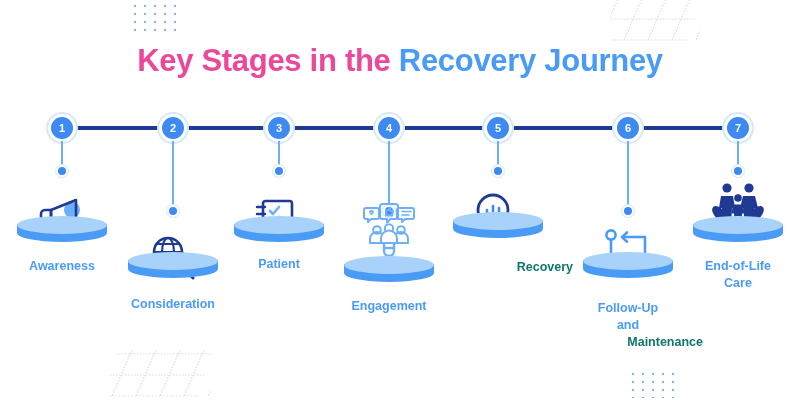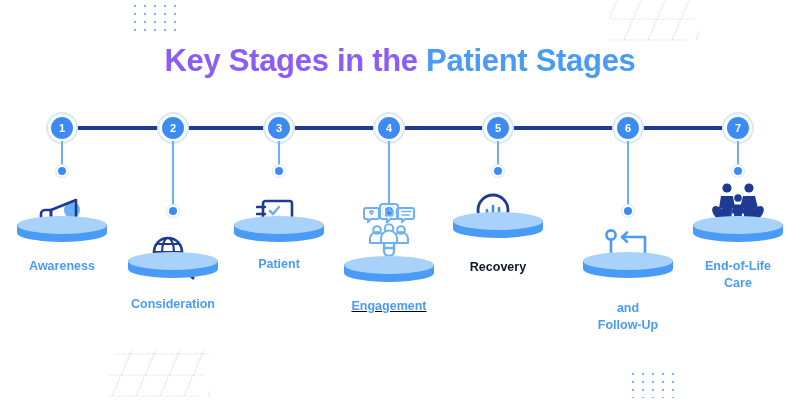--- a/index.html
+++ b/index.html
@@ -20,21 +20,21 @@
   .diag-tr{right:100px;top:-6px;width:90px;height:48px;overflow:hidden;}
   .diag-bl{left:110px;bottom:2px;width:100px;height:48px;overflow:hidden;}
   .diag-tr svg, .diag-bl svg{display:block;}
 
   
   .title{
     position:absolute;top:44px;left:0;width:100%;
     text-align:center;font-size:31px;font-weight:bold;
     letter-spacing:-0.3px;line-height:1.1;
   }
-  .title .t1{color:#8b5cf6;}
+  .title .t1{color:#ec4899;}
   .title .t2{color:#4a9bf5;}
 
   
   .timeline{position:absolute;left:0;top:0;width:800px;height:400px;}
   .axis{
     position:absolute;left:52px;top:126px;width:686px;height:4px;
     background:#1f3a93;border-radius:2px;
   }
   .axis-cap{
     position:absolute;left:49px;top:125px;width:5px;height:6px;
@@ -79,21 +79,21 @@
     position:absolute;left:0;top:0;width:90px;height:18px;border-radius:50%;
     background:#a9d2fb;
   }
 
   
   .label{
     position:absolute;text-align:center;width:150px;margin-left:-75px;
     font-size:12.5px;font-weight:bold;line-height:1.35;
   }
   .label .lt{color:#4a9bf5;}
-  .label .ld{color:#0f172a;}
+  .label .ld{color:#0f766e;text-align:right;}
 </style>
 </head>
 <body>
 
 <div class="bg-pattern dots-tl"></div>
 <div class="bg-pattern dots-br"></div>
 
 <div class="bg-pattern diag-tr">
   <svg width="92" height="50" viewBox="0 0 92 50">
     <g stroke="#e3d9ce" stroke-width="1.2" stroke-dasharray="1.5 1.5" fill="none">
@@ -106,21 +106,21 @@
 <div class="bg-pattern diag-bl">
   <svg width="100" height="50" viewBox="0 0 100 50">
     <g stroke="#e3d9ce" stroke-width="1.2" stroke-dasharray="1.5 1.5" fill="none">
       <path d="M22 0 L2 46 M46 0 L26 46 M70 0 L50 46 M94 0 L74 46 M118 0 L98 46"></path>
       <path d="M6 4 L100 4 M0 25 L96 25 M-6 46 L90 46"></path>
     </g>
   </svg>
 </div>
 
 <div class="title">
-  <span class="t1">Key Stages in the </span><span class="t2">Patient Stages</span>
+  <span class="t1">Key Stages in the </span><span class="t2">Recovery Journey</span>
 </div>
 
 <div class="timeline">
   <div class="axis"></div>
   <div class="axis-cap"></div>
   <div id="stages-root">
       <div class="stage">
         <div class="node" style="left: 62px;">1</div>
         <div class="drop" style="left: 62px; height: 26px;"></div>
         <div class="drop-dot" style="left: 62px; top: 167px;"></div>
@@ -208,21 +208,21 @@
     <g fill="none" stroke="#6db0f7" stroke-width="2.4" stroke-linejoin="round">
       <path d="M21 41 v8 a5 5 0 0 0 10 0 v-8"></path>
       <path d="M21 46 h10"></path>
     </g>
   </svg>
         </div>
         <div class="plat" style="left: 389px; top: 256px;">
           <div class="body"></div>
           <div class="top"></div>
         </div>
-        <div class="label" style="left: 389px; top: 298px; text-decoration: underline;">
+        <div class="label" style="left: 389px; top: 298px;">
           <div class="lt">Engagement</div>
         </div>
       </div>
       <div class="stage">
         <div class="node" style="left: 498px;">5</div>
         <div class="drop" style="left: 498px; height: 26px;"></div>
         <div class="drop-dot" style="left: 498px; top: 167px;"></div>
         <div class="icon-wrap" style="left: 498px; top: 176px;">
           <svg id="chart-magnifier-icon" width="46" height="46" viewBox="0 0 46 46">
     <circle cx="18" cy="18" r="15" fill="#ffffff" stroke="#1f3a93" stroke-width="2.8"></circle>
@@ -256,22 +256,23 @@
       <path d="M43 30 v-21 h-23"></path>
       <path d="M25 4.5 l-5 4.6 l5 4.6"></path>
     </g>
   </svg>
         </div>
         <div class="plat" style="left: 628px; top: 252px;">
           <div class="body"></div>
           <div class="top"></div>
         </div>
         <div class="label" style="left: 628px; top: 300px;">
+          <div class="lt">Follow-Up</div>
           <div class="lt">and</div>
-          <div class="lt">Follow-Up</div>
+          <div class="ld">Maintenance</div>
         </div>
       </div>
       <div class="stage">
         <div class="node" style="left: 738px;">7</div>
         <div class="drop" style="left: 738px; height: 26px;"></div>
         <div class="drop-dot" style="left: 738px; top: 167px;"></div>
         <div class="icon-wrap" style="left: 738px; top: 172px;">
           <svg id="family-in-hands-icon" width="62" height="54" viewBox="0 0 62 54">
     <g fill="#1f3a93">
       <circle cx="20" cy="8" r="4.6"></circle>

